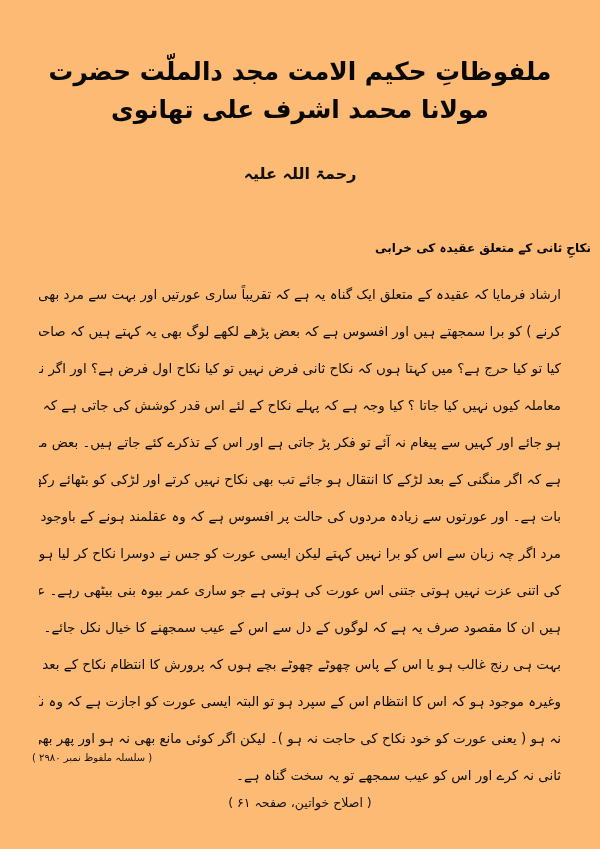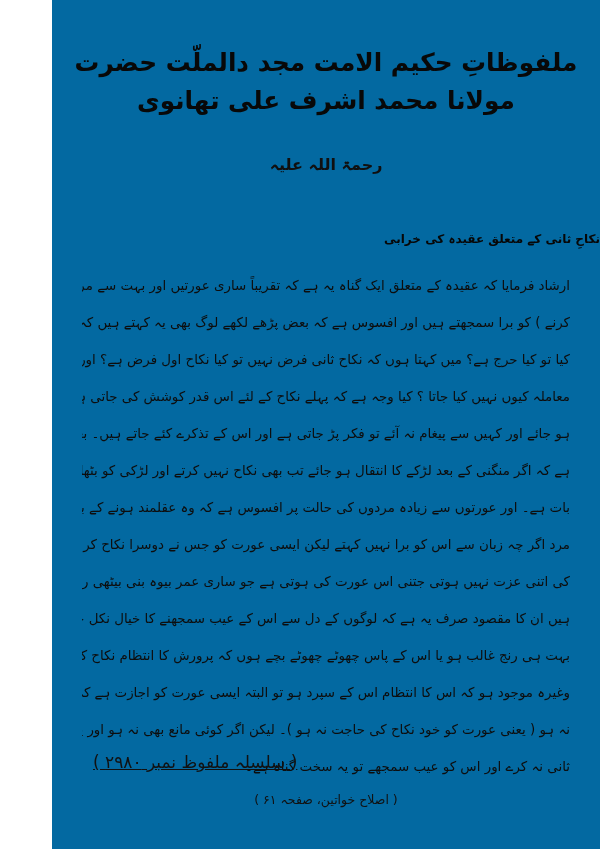--- a/index.html
+++ b/index.html
@@ -9,25 +9,25 @@
   }
   body {
     width: 600px;
     height: 849px;
     overflow: hidden;
     font-family: "DejaVu Sans", sans-serif;
     color: #0a0a0a;
   }
   .page {
     position: relative;
-    width: 548px;
+    width: 600px;
     height: 849px;
-    background: #0369a1;
+    background: #fdba74;
     box-sizing: border-box;
-    padding: 0;
+    padding: 9px;
   }
 
   
   .title-block {
     padding-top: 44px;
     text-align: center;
   }
   .doc-title {
     font-family: "DejaVu Sans", sans-serif;
     font-size: 25px;
@@ -90,35 +90,33 @@
   .body-line.last > span {
     text-align: center;
     text-align-last: right;
   }
 
   
   .citation {
     text-align: center;
     font-size: 12.5px;
     color: #111111;
-    margin-top: 6px;
     direction: rtl;
     unicode-bidi: isolate;
   }
 
   
   .footer-serial {
     position: absolute;
-    left: 41px;
+    left: 32px;
     top: 752px;
-    font-size: 17px;
+    font-size: 10px;
     color: #111111;
     direction: rtl;
     unicode-bidi: isolate;
-    text-decoration: underline;
   }
 </style>
 </head>
 <body>
 
 <div class="page">
 
   <div class="title-block">
     <div class="doc-title">ملفوظاتِ حکیم الامت مجد دالملّت حضرت مولانا محمد اشرف علی تھانوی</div>
     <div class="doc-subtitle">رحمۃ اللہ علیہ</div>

